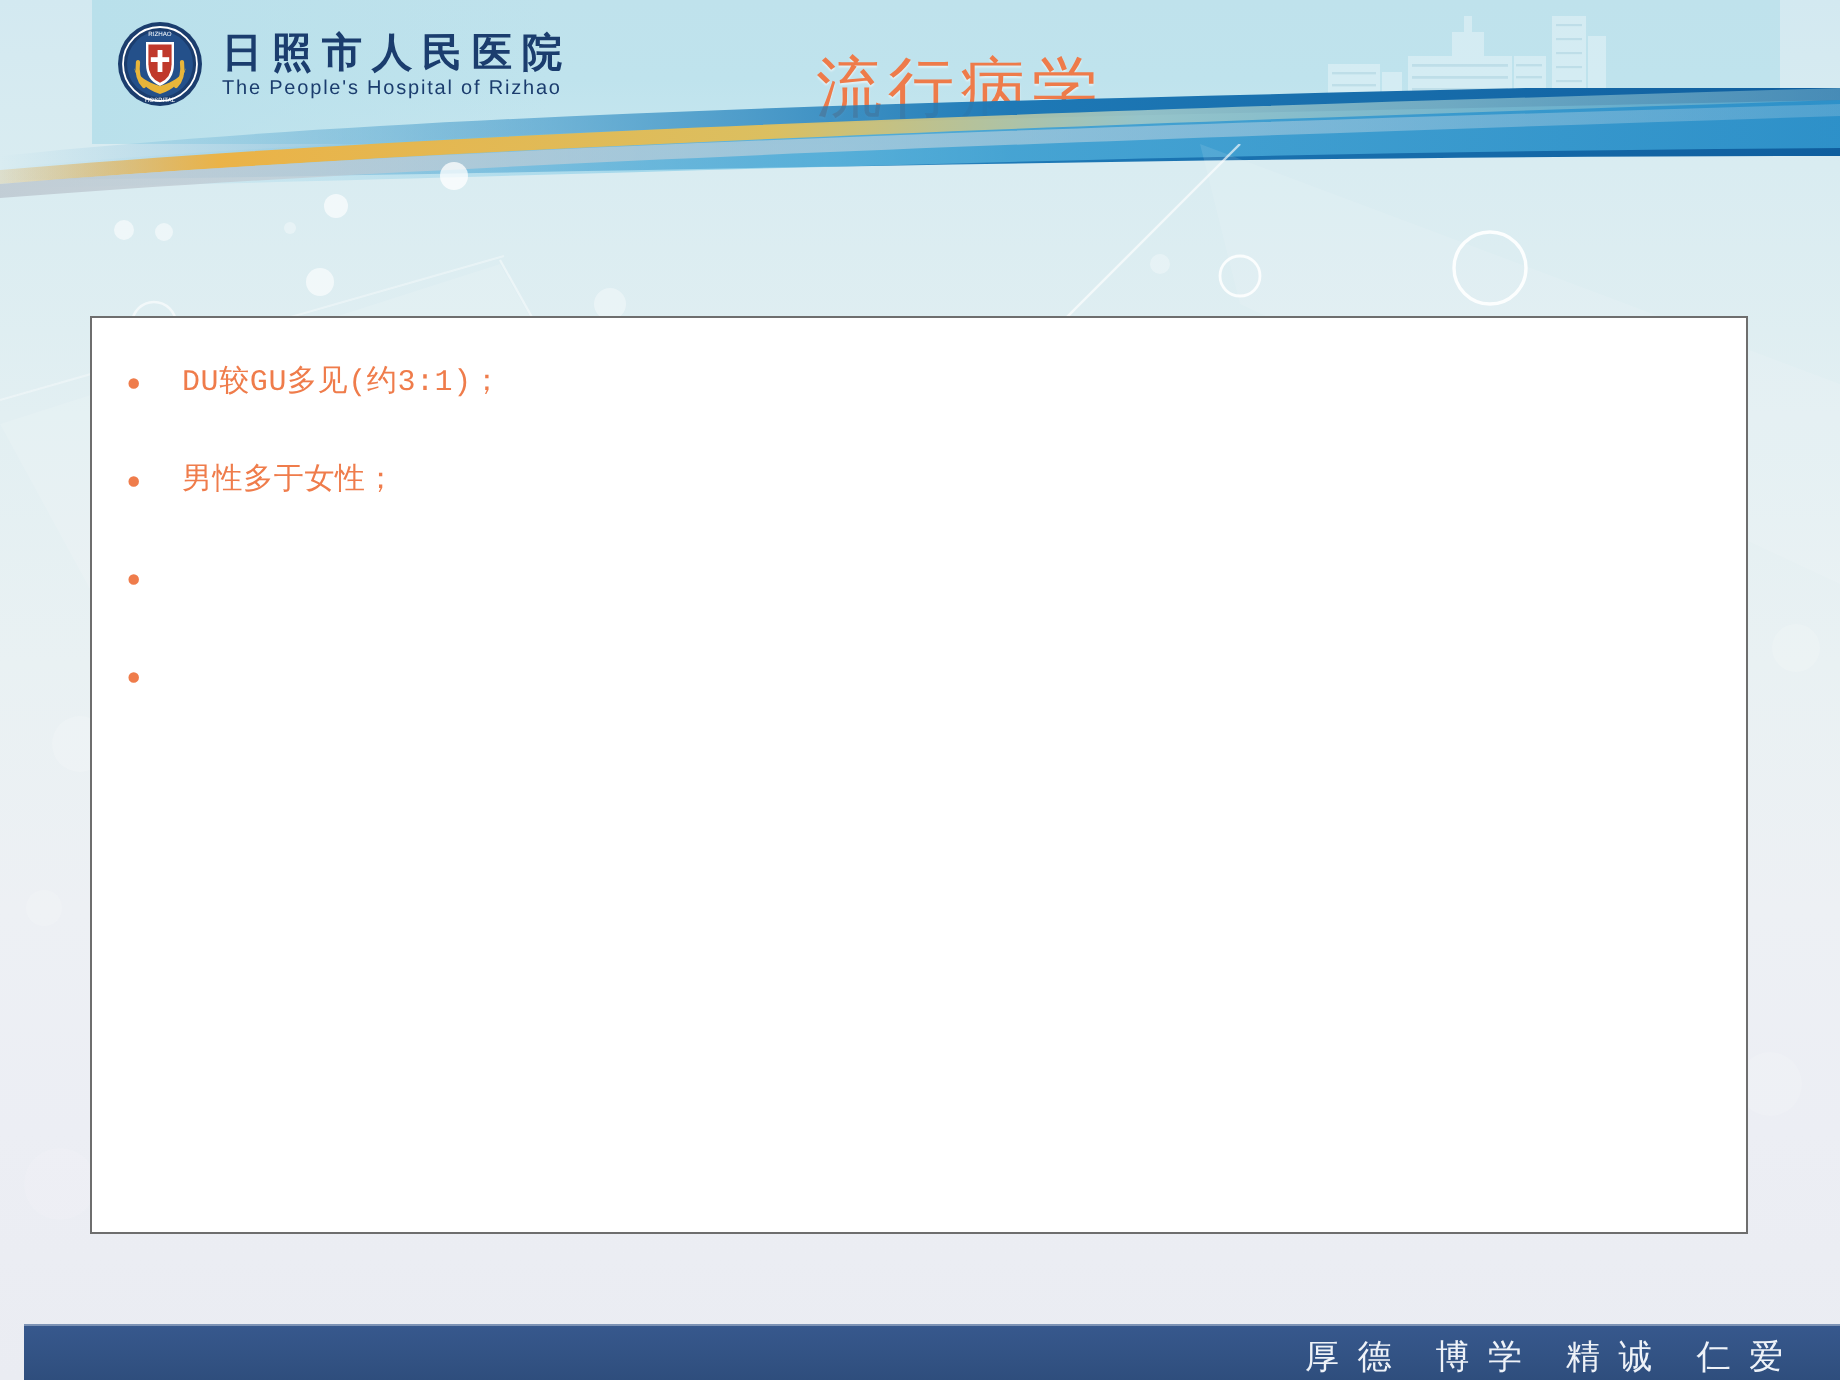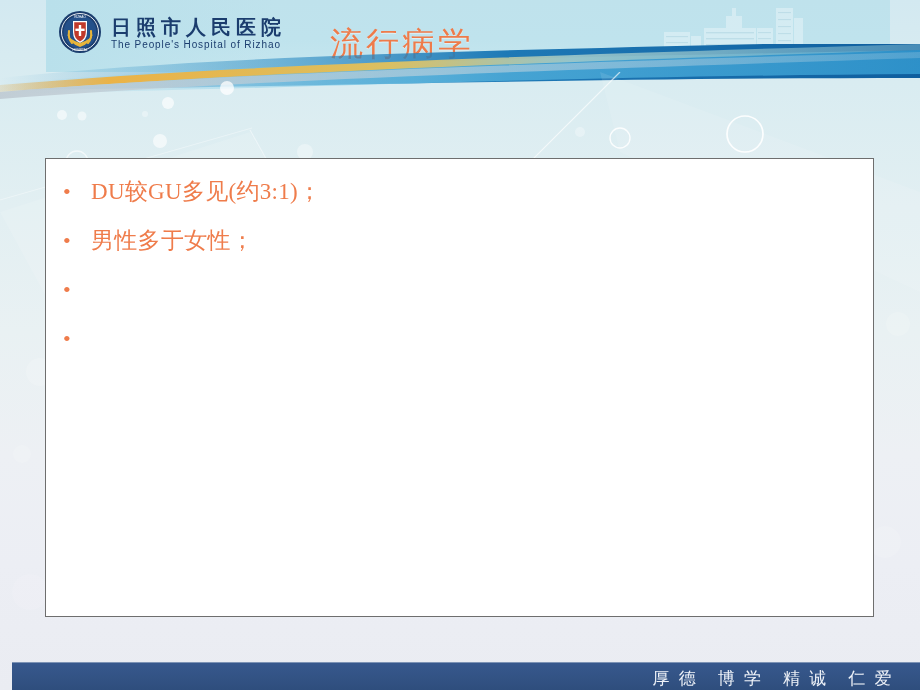--- a/index.html
+++ b/index.html
@@ -71,21 +71,21 @@
     color: #1b3d6e;
     margin-top: 3px;
     white-space: nowrap;
   }
 
   
   .slide-title {
     position: absolute;
     left: 330px; top: 22px;
     width: 300px;
-    text-align: left;
+    text-align: center;
     font-family: "Liberation Serif", "DejaVu Serif", serif;
     font-size: 33px;
     letter-spacing: 3px;
     color: #ee7b4a;
     text-shadow: 0 1px 1px rgba(255,255,255,0.55);
     white-space: nowrap;
   }
 
   
   .swoosh { position: absolute; left: 0; top: 44px; width: 920px; height: 72px; }
@@ -114,22 +114,22 @@
   .bullet-dot {
     flex: 0 0 auto;
     width: 28px;
     color: #ef7c4b;
     font-size: 22px;
     line-height: 38px;
     text-align: left;
     padding-left: 3px;
   }
   .bullet-text {
-    font-family: Liberation Serif, serif;
-    font-size: 23px;
+    font-family: Liberation Mono, monospace;
+    font-size: 15px;
     line-height: 38px;
     color: #ef7c4b;
     letter-spacing: 0.3px;
     white-space: nowrap;
   }
 
   
   .footer-bar {
     position: absolute;
     left: 12px; top: 662px;

